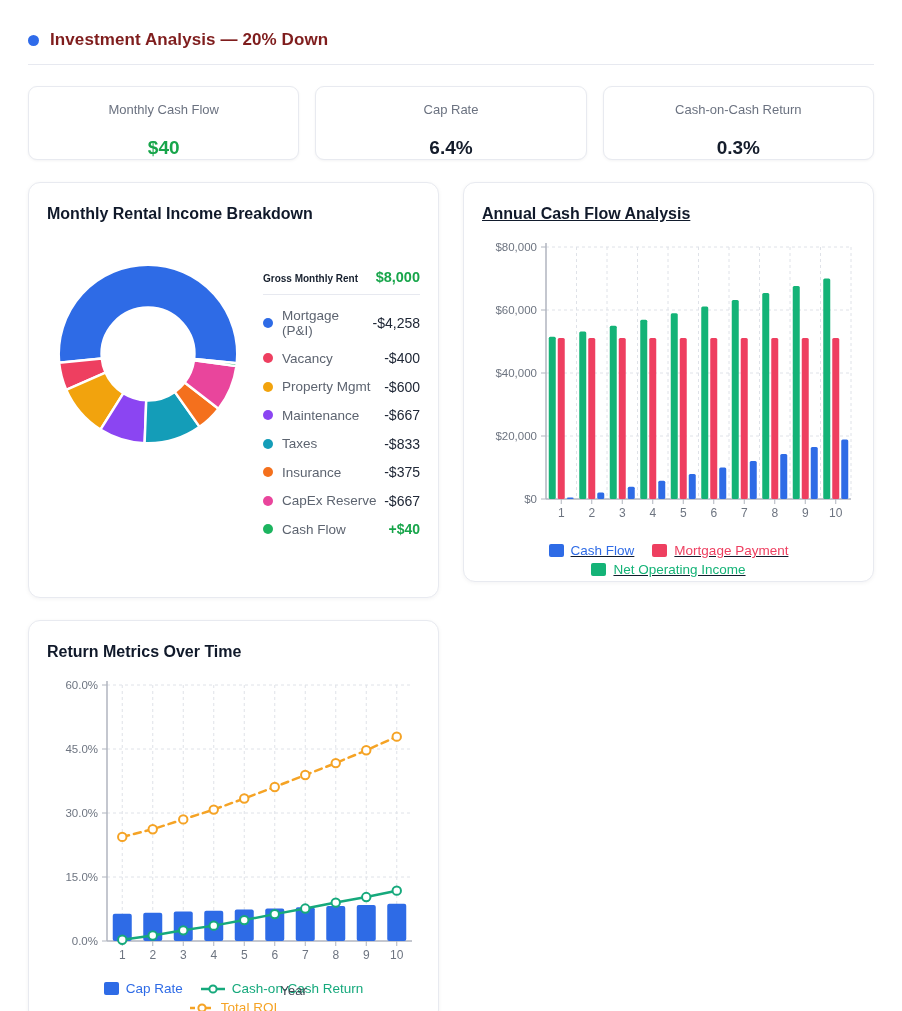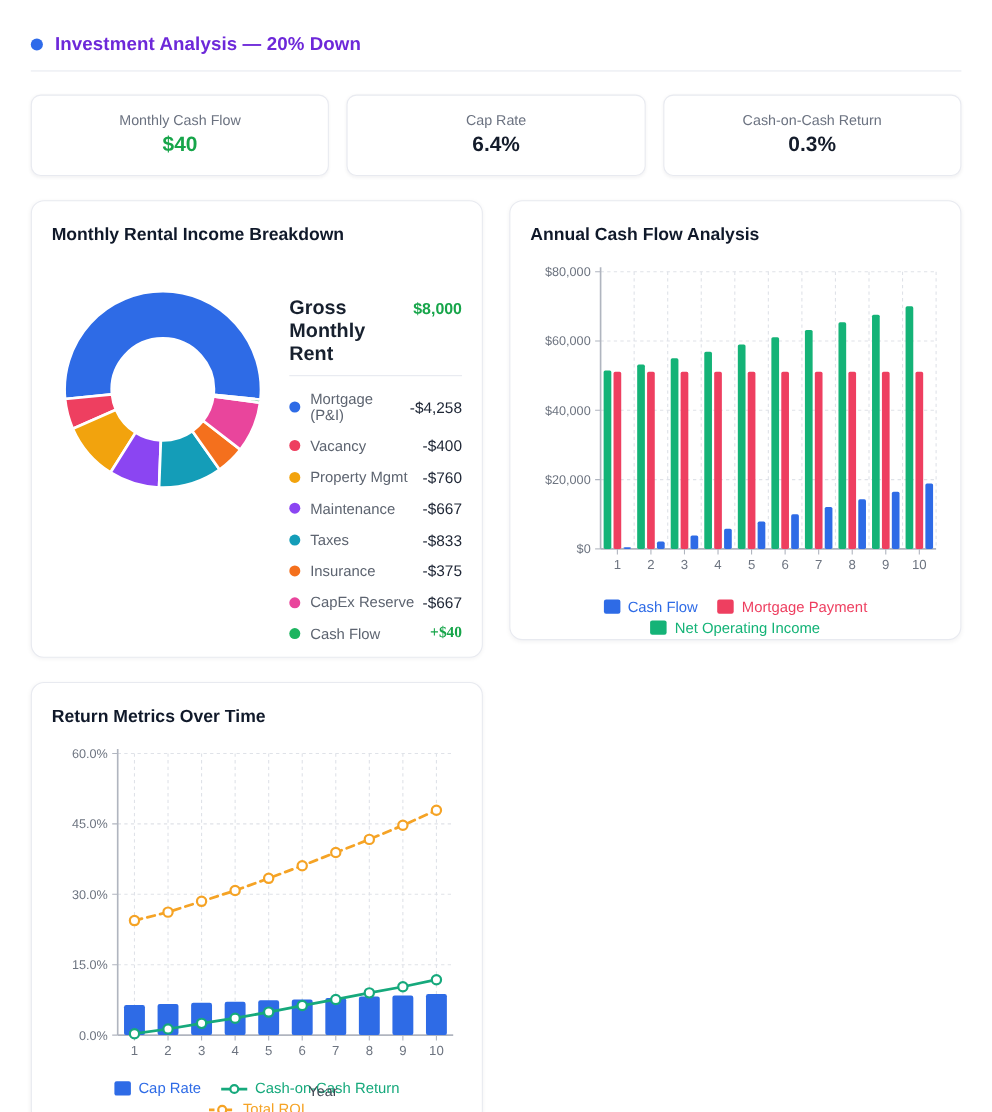--- a/index.html
+++ b/index.html
@@ -7,55 +7,55 @@
   body {
     width:902px; min-height:1011px;
     font-family:"Liberation Sans", sans-serif;
     color:#121c2d;
   }
   .page { padding:28px 28px 20px 28px; }
 
   
   .hdr { display:flex; align-items:center; gap:11px; margin-top:2px; }
   .hdr-dot { width:11px; height:11px; border-radius:50%; background:#2f6bea; }
-  .hdr-title { font-size:17px; font-weight:bold; color:#6d28d9; letter-spacing:.1px; }
+  .hdr-title { font-size:17px; font-weight:bold; color:#7f1d1d; letter-spacing:.1px; }
   .hdr-rule { border:none; border-top:1px solid #e7e9f0; margin-top:14px; }
 
   
   .kpis { display:flex; gap:16px; margin-top:21px;border-radius:15px; }
   .kpi {
     flex:1; background:#fff; border:1px solid #e8eaf0; border-radius:9px;
     box-shadow:0 1px 3px rgba(15,23,42,.05);
     text-align:center; padding:15px 6px 14px 6px; height:74px;
   }
   .kpi-label { font-size:13px; color:#6b7280; }
-  .kpi-value { font-size:19px; font-weight:bold; color:#141c2b; margin-top:4px; }
+  .kpi-value { font-size:19px; font-weight:bold; color:#141c2b; margin-top:20px; }
   .kpi-value.green { color:#17a54a; }
 
   
   .grid { display:flex; gap:24px; margin-top:22px; align-items:stretch; }
   .card {
     background:#fff; border:1px solid #e8eaf0; border-radius:12px;
     box-shadow:0 1px 4px rgba(15,23,42,.05); padding:16px 16px 12px 16px; width:411px;
   }
   .card-title { font-size:16px; font-weight:600; color:#10192a; padding:6px 0 0 2px; }
 
   
   .donut-wrap { display:flex; align-items:flex-start; gap:12px; margin-top:28px; }
   .donut-svg { flex:0 0 auto; }
   .dlegend { flex:1; margin-top:18px; padding-right:2px; }
   .dlegend-head { display:flex; justify-content:space-between; align-items:baseline;
     padding-bottom:9px; border-bottom:1px solid #e7e9f0; }
-  .dlegend-head .lab { font-size:18px; font-weight:bold; color:#17202e; }
+  .dlegend-head .lab { font-size:10px; font-weight:bold; color:#17202e; }
   .dlegend-head .val { font-size:14.5px; font-weight:bold; color:#17a54a; }
   .dlegend-row { display:flex; align-items:center; margin-top:12.5px; }
   .dlegend-row .dot { width:10px; height:10px; border-radius:50%; margin-right:9px; flex:0 0 auto; }
   .dlegend-row .lab { font-size:13.5px; color:#5d6470; flex:1; }
   .dlegend-row .val { font-size:14px; color:#202837; font-weight:500; }
-  .dlegend-row .val.pos { color:#17a54a; font-weight:bold;font-family:Liberation Serif, serif; }
+  .dlegend-row .val.pos { color:#17a54a; font-weight:bold; }
 
   
   .clegend { display:flex; flex-wrap:wrap; justify-content:center; column-gap:18px; row-gap:4px;
     margin:8px auto 2px auto; max-width:330px; position:relative; }
   .clegend-item { display:flex; align-items:center; gap:7px; font-size:13.5px; cursor:pointer; }
   .clegend-item .sq { width:15px; height:13px; border-radius:2px; }
   .xlabel-overlap { position:absolute; left:212px; top:2px; font-size:13px; color:#3f4652; }
 
   svg text { font-family:"Liberation Sans", sans-serif; }
 </style>
@@ -111,21 +111,21 @@
                 <span class="val">-$4,258</span>
               </div>
               <div class="dlegend-row">
                 <span class="dot" style="background:#ee3f60"></span>
                 <span class="lab">Vacancy</span>
                 <span class="val">-$400</span>
               </div>
               <div class="dlegend-row">
                 <span class="dot" style="background:#f2a30d"></span>
                 <span class="lab">Property Mgmt</span>
-                <span class="val">-$760</span>
+                <span class="val">-$600</span>
               </div>
               <div class="dlegend-row">
                 <span class="dot" style="background:#8b45f2"></span>
                 <span class="lab">Maintenance</span>
                 <span class="val">-$667</span>
               </div>
               <div class="dlegend-row">
                 <span class="dot" style="background:#149db8"></span>
                 <span class="lab">Taxes</span>
                 <span class="val">-$833</span>
@@ -143,21 +143,21 @@
               <div class="dlegend-row">
                 <span class="dot" style="background:#1cb45f"></span>
                 <span class="lab">Cash Flow</span>
                 <span class="val pos">+$40</span>
               </div>
             </div>
         </div>
       </div>
     </div>
 
-    <div class="card" style="height:400px;">
+    <div class="card" style="height:400px;text-decoration:underline;">
       <div class="card-title">Annual Cash Flow Analysis</div>
       <svg id="bars-svg" width="379" height="298" viewBox="0 0 379 298" style="margin-top:10px;">
           <line x1="61" y1="266" x2="66" y2="266" stroke="#b0b5bf" stroke-width="1"></line>
           <text x="57" y="270" text-anchor="end" font-size="11.5" fill="#6d7480">$0</text>
           <line x1="66" y1="203" x2="371" y2="203" stroke="#dfe2e8" stroke-width="1" stroke-dasharray="3 3"></line>
           <line x1="61" y1="203" x2="66" y2="203" stroke="#b0b5bf" stroke-width="1"></line>
           <text x="57" y="207" text-anchor="end" font-size="11.5" fill="#6d7480">$20,000</text>
           <line x1="66" y1="140" x2="371" y2="140" stroke="#dfe2e8" stroke-width="1" stroke-dasharray="3 3"></line>
           <line x1="61" y1="140" x2="66" y2="140" stroke="#b0b5bf" stroke-width="1"></line>
           <text x="57" y="144" text-anchor="end" font-size="11.5" fill="#6d7480">$40,000</text>

